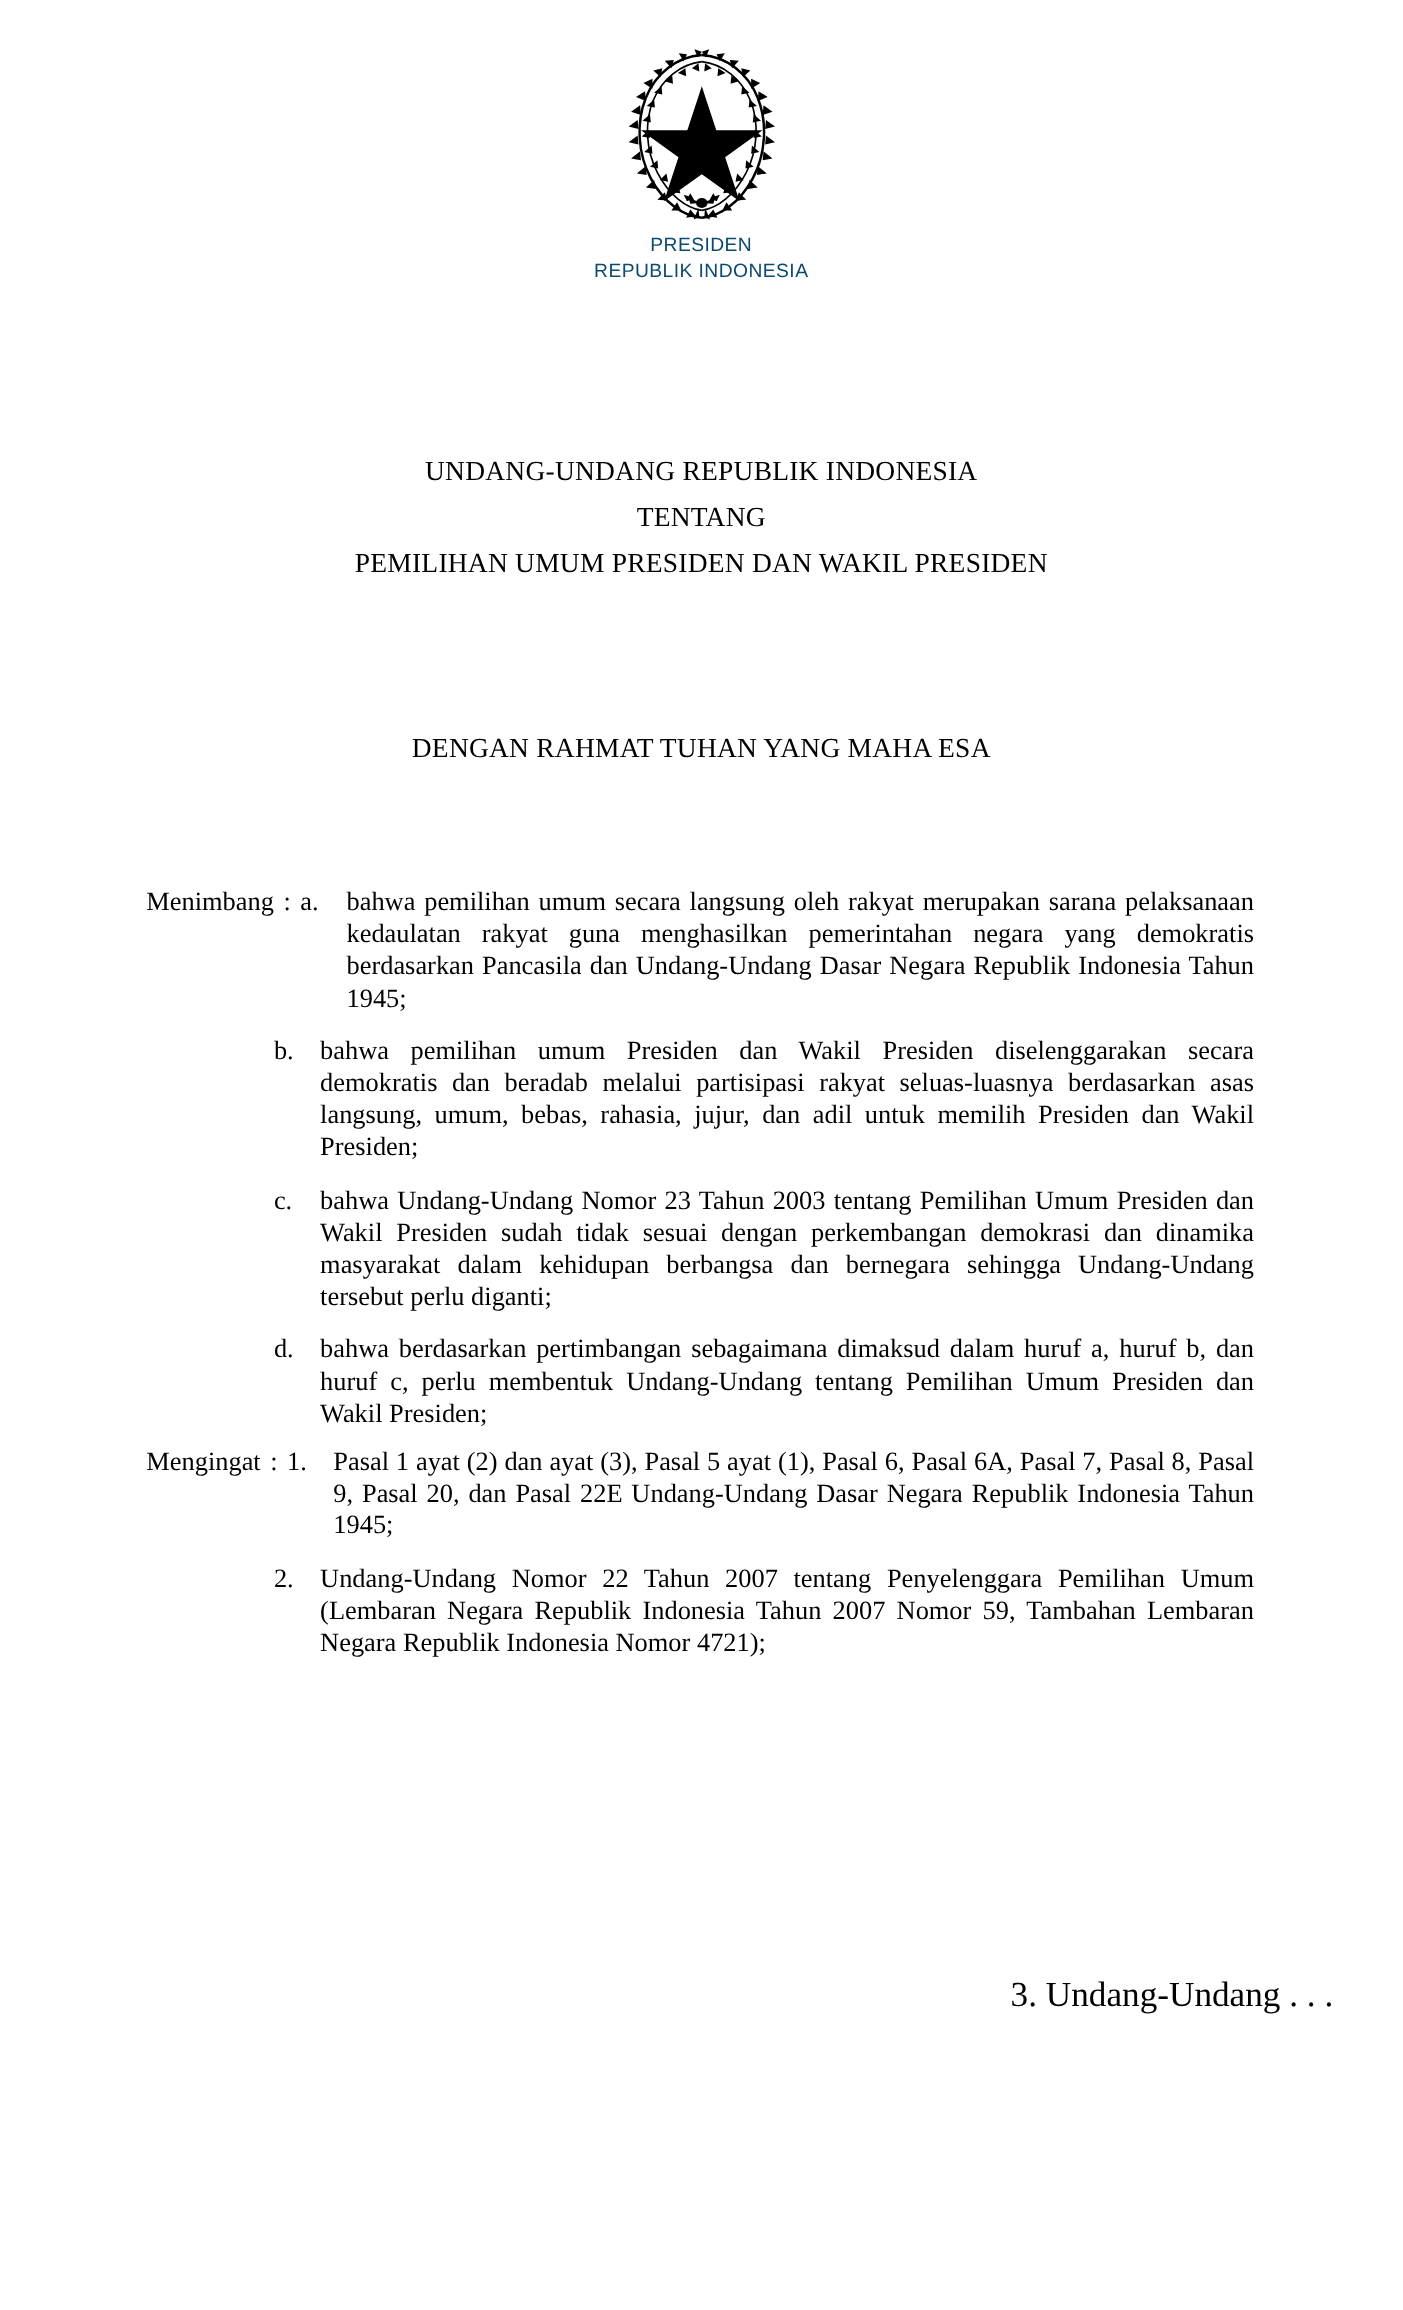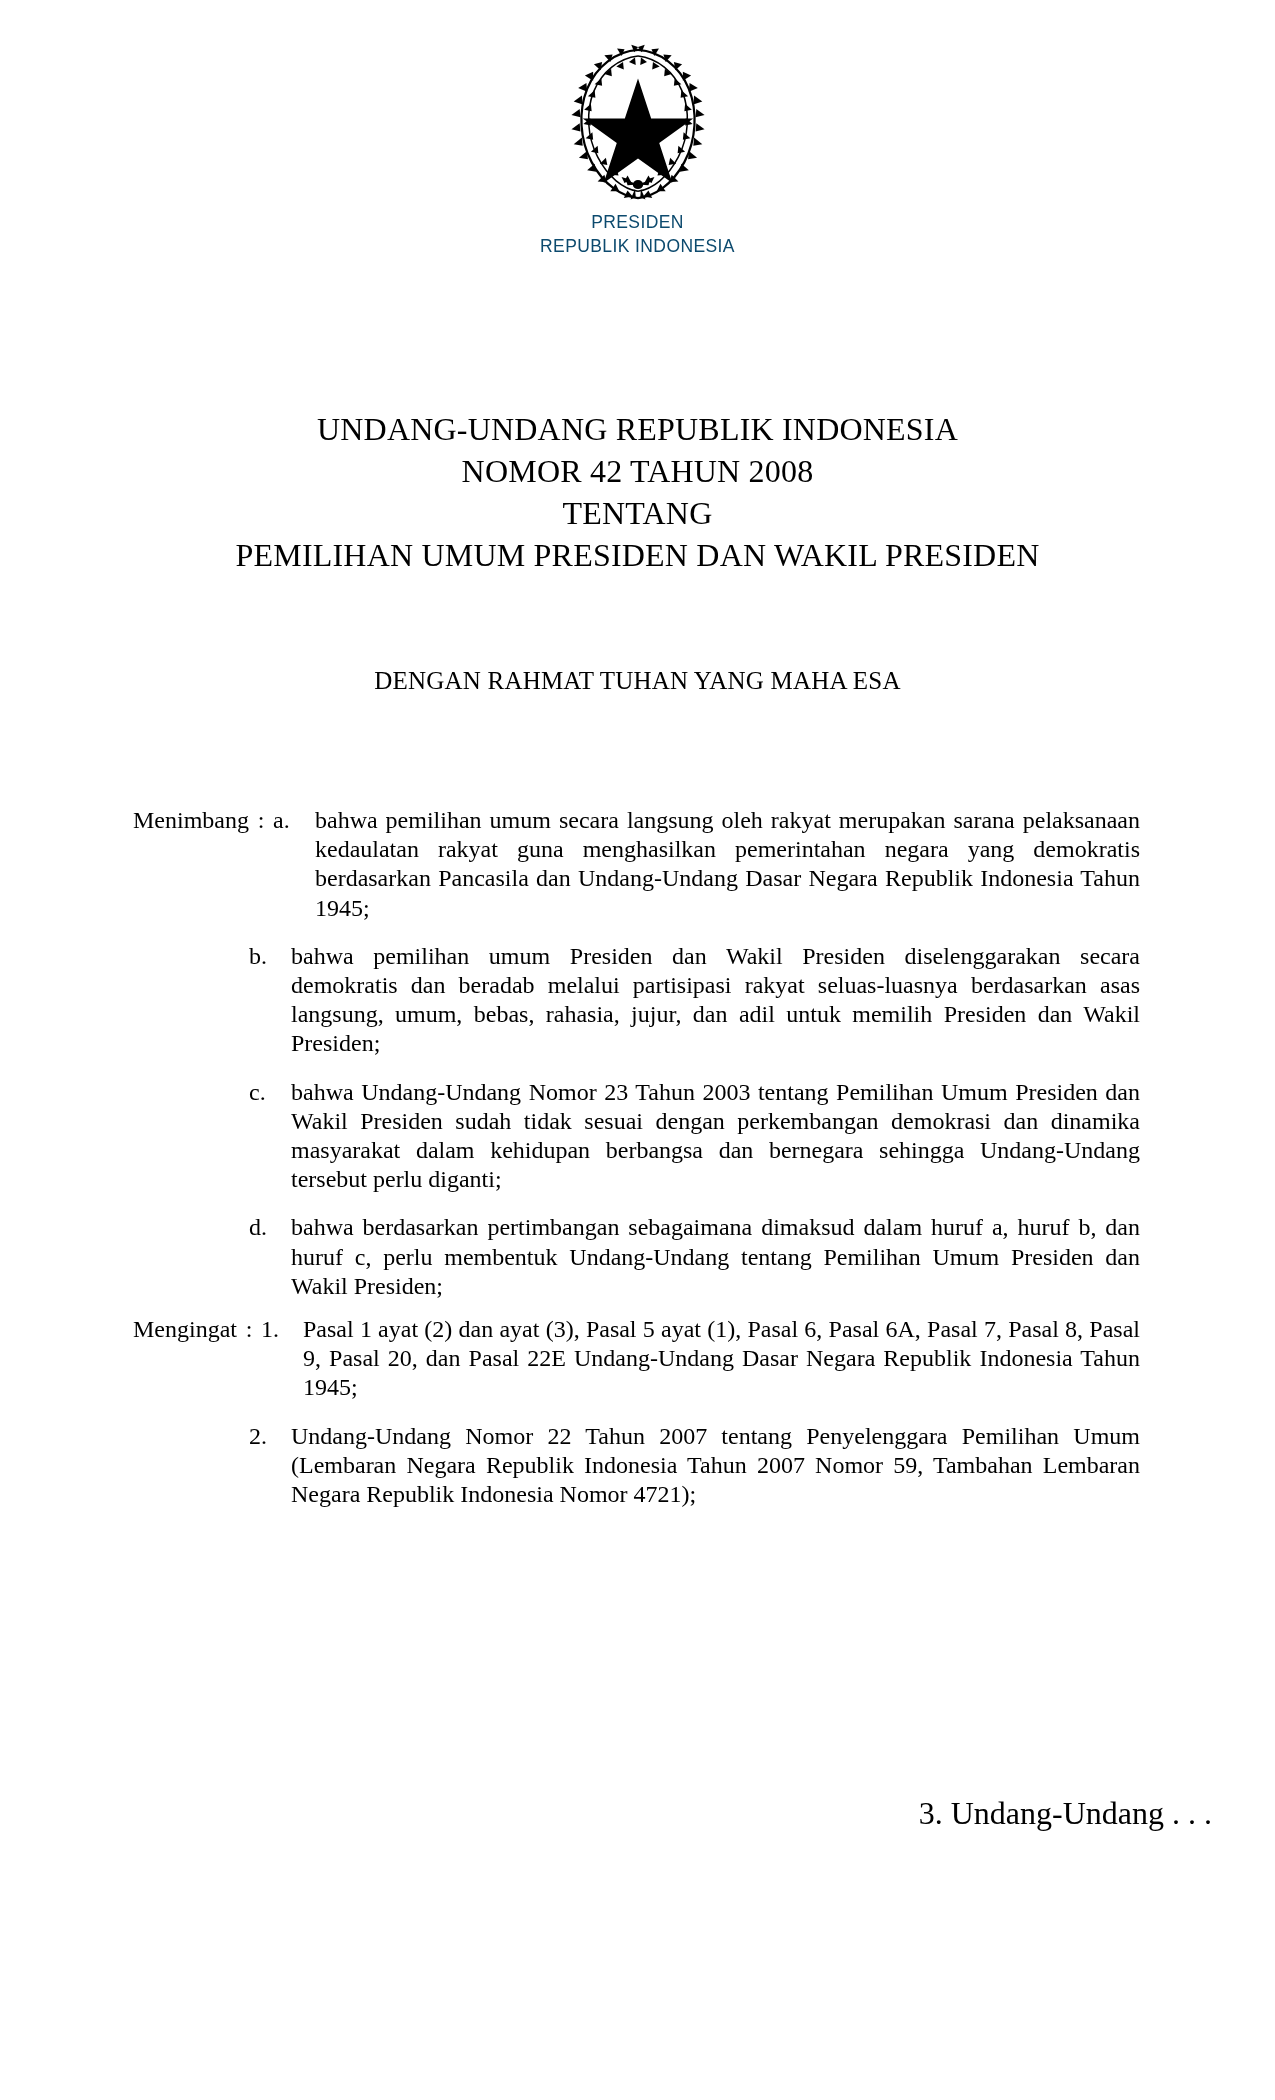--- a/index.html
+++ b/index.html
@@ -48,21 +48,21 @@
   }
   .letterhead-text div { white-space: nowrap; }
 
   
   .title-block {
     position: absolute;
     left: 0;
     top: 408px;
     width: 1275px;
     text-align: center;
-    font-size: 32px;
+    font-size: 25px;
     line-height: 42px;
     letter-spacing: 0.2px;
   }
 
   .invocation {
     position: absolute;
     left: 0;
     top: 660px;
     width: 1275px;
     text-align: center;
@@ -234,21 +234,20 @@
       </g>
     </svg>
     <div class="letterhead-text">
       <div>PRESIDEN</div>
       <div>REPUBLIK INDONESIA</div>
     </div>
   </div>
 
   <div class="title-block">
     <div>UNDANG-UNDANG REPUBLIK INDONESIA</div>
-    <div>NOMOR 42 TAHUN 2008</div>
     <div>TENTANG</div>
     <div>PEMILIHAN UMUM PRESIDEN DAN WAKIL PRESIDEN</div>
   </div>
 
   <div class="invocation">
     <div>DENGAN RAHMAT TUHAN YANG MAHA ESA</div>
     <div class="spacer"></div>
   </div>
 
   <div class="clauses">

